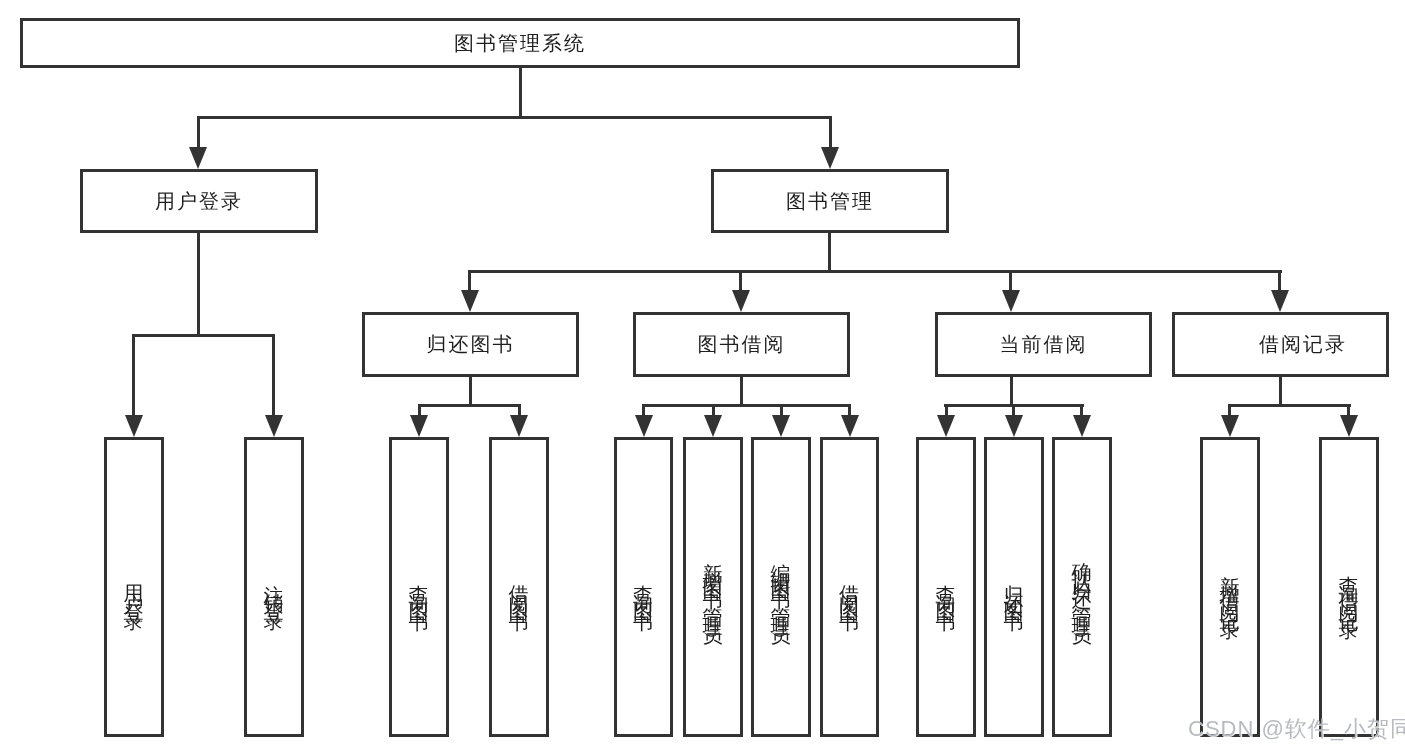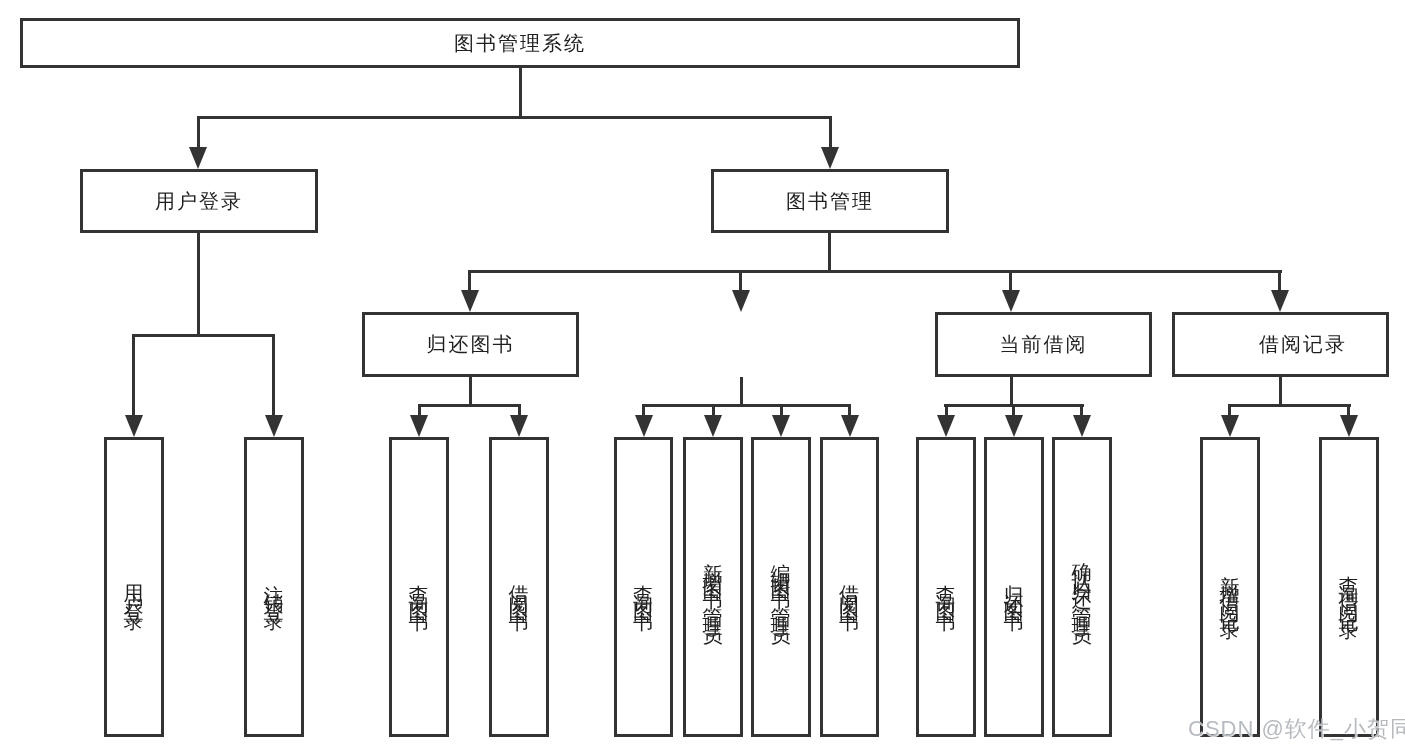--- a/index.html
+++ b/index.html
@@ -71,20 +71,23 @@
   <div class="arr" style="left:461px;top:290px;"></div>
   <div class="vline" style="left:739px;top:270px;height:22px;"></div>
   <div class="arr" style="left:732px;top:290px;"></div>
   <div class="vline" style="left:1009px;top:270px;height:22px;"></div>
   <div class="arr" style="left:1002px;top:290px;"></div>
   <div class="vline" style="left:1278px;top:270px;height:22px;"></div>
   <div class="arr" style="left:1271px;top:290px;"></div>
 
   <div class="box" style="left:362px;top:312px;width:217px;height:65px;">
     <span>归还图书</span>
+  </div>
+  <div class="box" style="left:633px;top:312px;width:217px;height:65px;">
+    <span>图书借阅</span>
   </div>
   <div class="box" style="left:903px;top:312px;width:217px;height:65px;margin-left:32px;">
     <span>当前借阅</span>
   </div>
   <div class="box" style="left:1172px;top:312px;width:217px;height:65px;padding-left:45px;">
     <span>借阅记录</span>
   </div>
 
   <div class="vline" style="left:469px;top:377px;height:30px;"></div>
   <div class="hline" style="left:418px;top:404px;width:102px;"></div>

